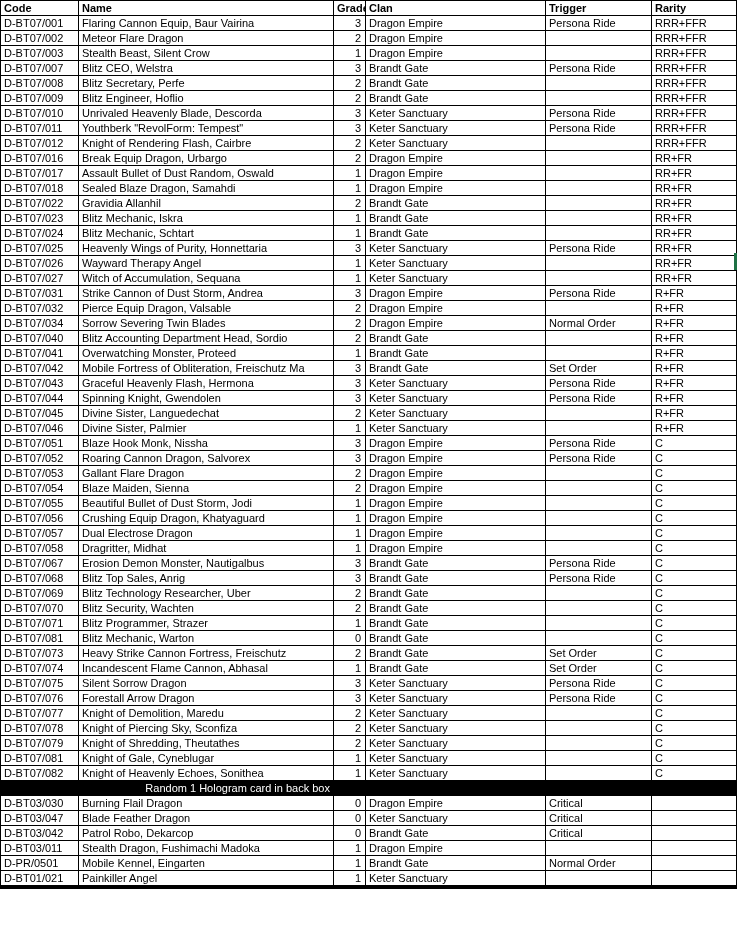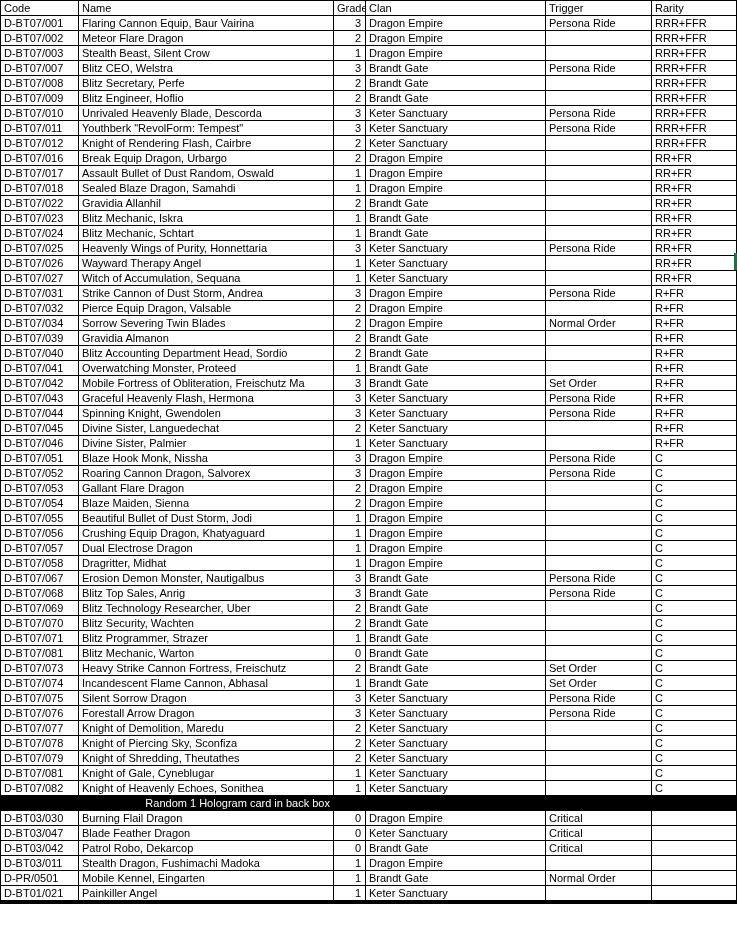--- a/index.html
+++ b/index.html
@@ -28,21 +28,21 @@
   th, td {
     border: 1px solid #000;
     height: 14px;
     line-height: 13px;
     padding: 0 3px;
     white-space: nowrap;
     overflow: hidden;
     text-align: left;
     font-weight: normal;
   }
-  th { font-weight: normal; }
+  th { font-weight: bold; }
   td.col-grade { text-align: right; padding-right: 4px; }
   tr.banner td {
     background: #000000;
     color: #ffffff;
     border-color: #000000;
     text-align: right;
     font-size: 11px;
   }
   .selection-fragment {
     position: absolute;
@@ -238,28 +238,20 @@
         </tr>
         <tr>
           <td class="col-code">D-BT07/034</td>
           <td class="col-name">Sorrow Severing Twin Blades</td>
           <td class="col-grade">2</td>
           <td class="col-clan">Dragon Empire</td>
           <td class="col-trigger">Normal Order</td>
           <td class="col-rarity">R+FR</td>
         </tr>
         <tr>
-          <td class="col-code">D-BT07/039</td>
-          <td class="col-name">Gravidia Almanon</td>
-          <td class="col-grade">2</td>
-          <td class="col-clan">Brandt Gate</td>
-          <td class="col-trigger"></td>
-          <td class="col-rarity">R+FR</td>
-        </tr>
-        <tr>
           <td class="col-code">D-BT07/040</td>
           <td class="col-name">Blitz Accounting Department Head, Sordio</td>
           <td class="col-grade">2</td>
           <td class="col-clan">Brandt Gate</td>
           <td class="col-trigger"></td>
           <td class="col-rarity">R+FR</td>
         </tr>
         <tr>
           <td class="col-code">D-BT07/041</td>
           <td class="col-name">Overwatching Monster, Proteed</td>

